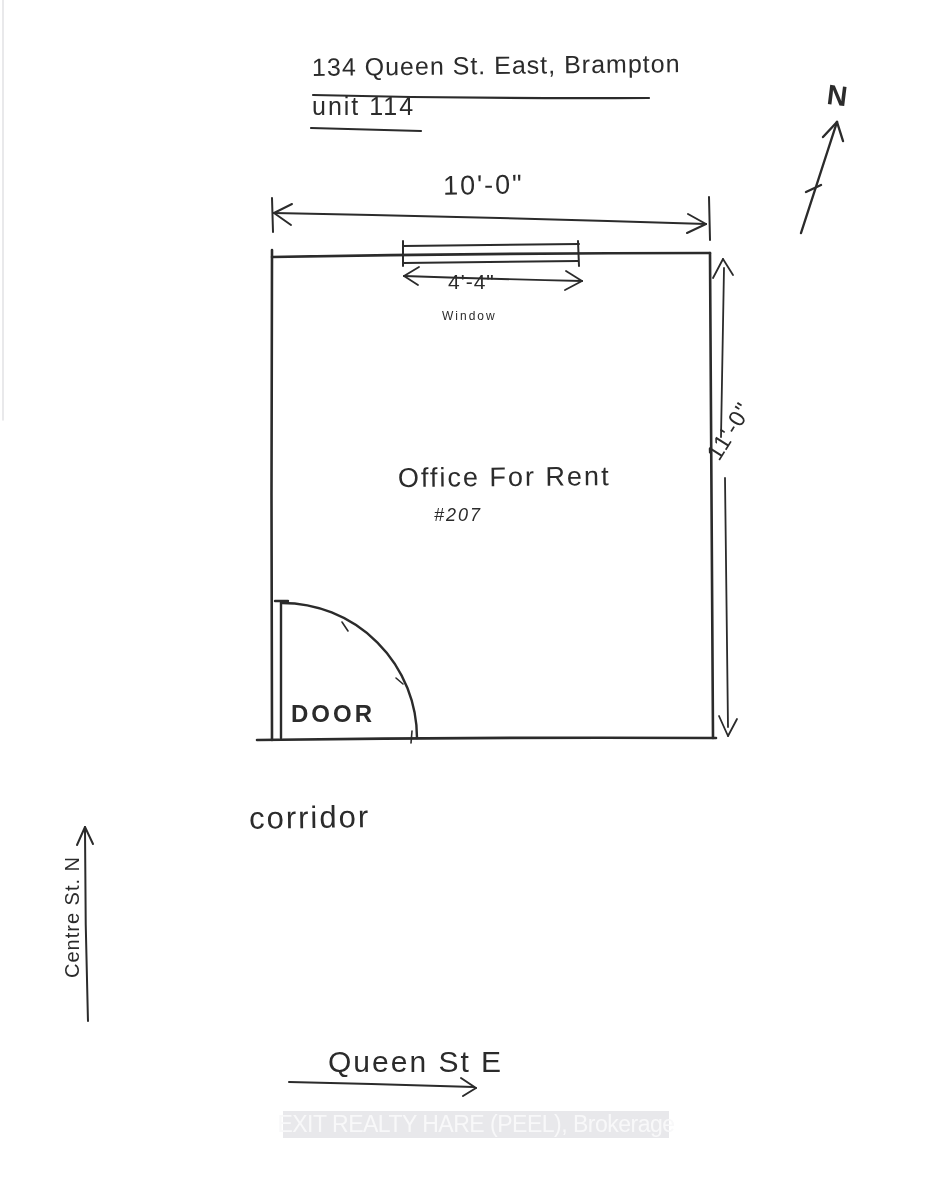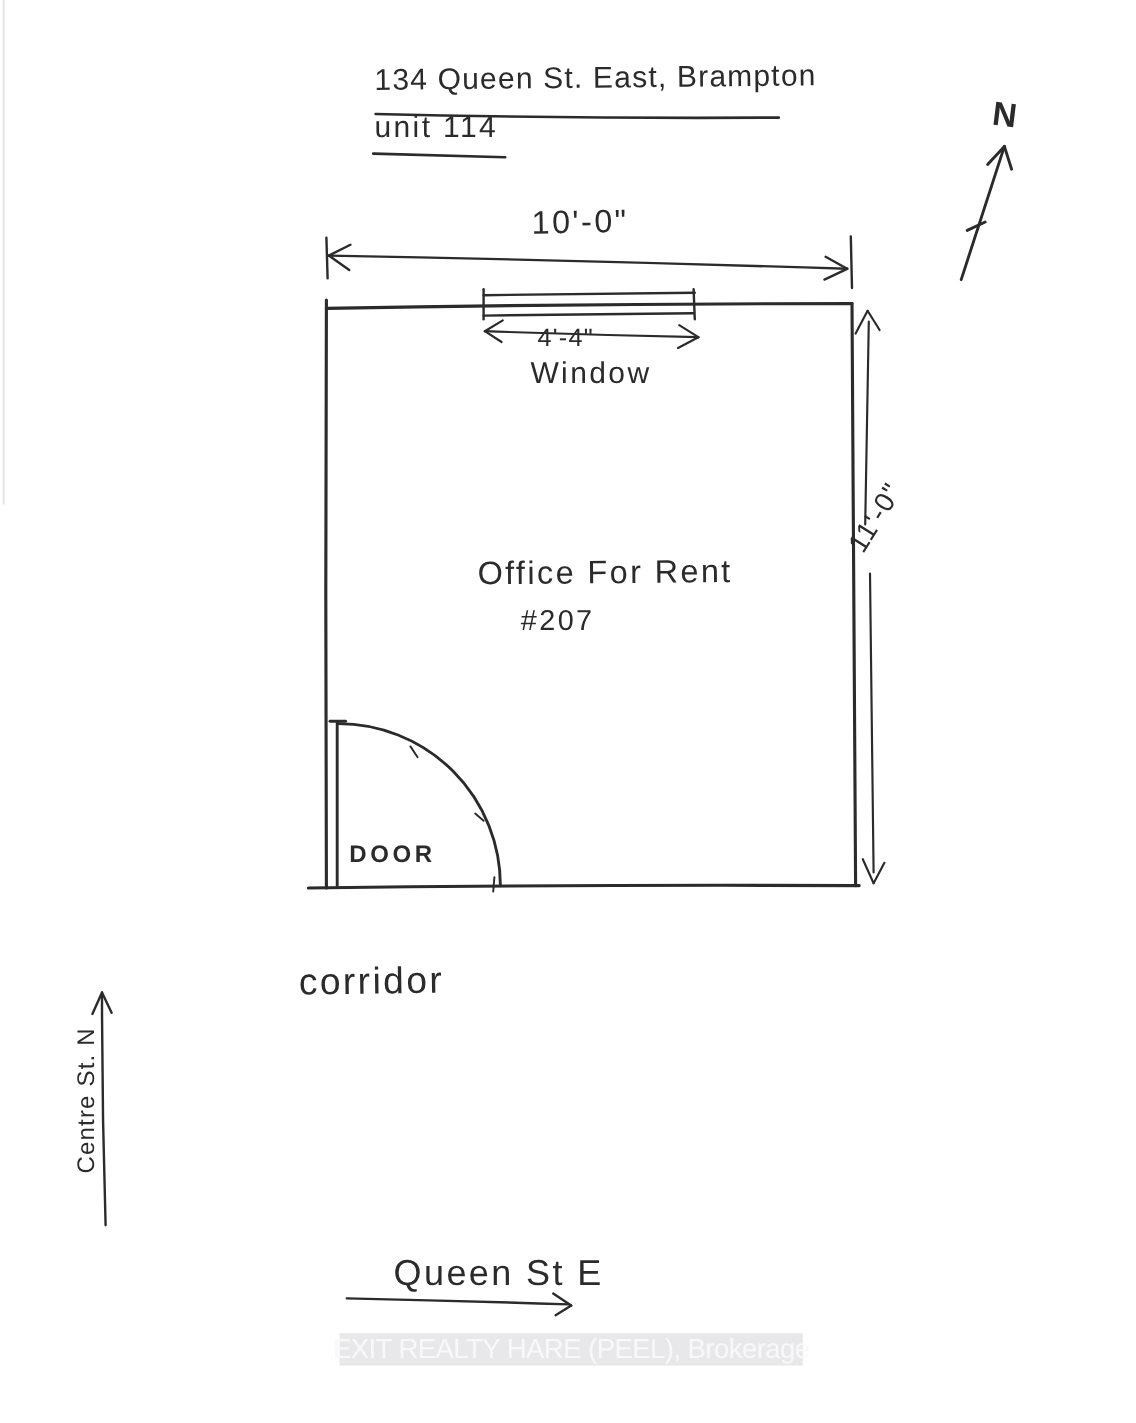--- a/index.html
+++ b/index.html
@@ -16,25 +16,25 @@
     color:#2b2b2b;
     font-family:cursive, sans-serif;
     white-space:nowrap;
     line-height:1;
   }
   .addr1{left:312px;top:53px;font-size:25px;letter-spacing:1px;transform:rotate(-0.6deg);}
   .addr2{left:312px;top:94px;font-size:25px;letter-spacing:2px;}
   .north-n{left:827px;top:82px;font-size:28px;font-weight:600;transform:rotate(7deg);}
   .dim-top{left:443px;top:172px;font-size:27px;letter-spacing:2px;transform:rotate(-1deg);}
   .win-dim{left:448px;top:271px;font-size:21px;letter-spacing:1px;}
-  .win-lbl{left:442px;top:299px;font-size:25px;letter-spacing:2px;}
+  .win-lbl{left:442px;top:310px;font-size:12px;letter-spacing:2px;}
   .room-1{left:398px;top:464px;font-size:27px;letter-spacing:2px;transform:rotate(-0.5deg);}
-  .room-2{left:434px;top:506px;font-size:24px;letter-spacing:2px;}
+  .room-2{left:434px;top:506px;font-size:18px;letter-spacing:2px;font-style:italic;}
   .dim-right{left:703px;top:452px;font-size:23px;letter-spacing:1px;transform:rotate(-58deg);transform-origin:0 0;}
-  .door-lbl{left:291px;top:702px;font-size:20px;font-weight:600;letter-spacing:3px;text-align:center;}
+  .door-lbl{left:291px;top:702px;font-size:24px;font-weight:600;letter-spacing:3px;text-align:center;}
   .corridor{left:249px;top:802px;font-size:31px;letter-spacing:2px;transform:rotate(-0.8deg);}
   .centre-st{left:62px;top:978px;font-size:20px;letter-spacing:1px;transform:rotate(-90deg);transform-origin:0 0;}
   .queen-st{left:328px;top:1047px;font-size:30px;letter-spacing:2px;}
   .watermark-band{
     position:absolute;left:283px;top:1111px;width:386px;height:27px;
     background:#e8e8eb;
     display:flex;align-items:center;justify-content:center;
   }
   .watermark-band span{
     color:#f8f8f9;

